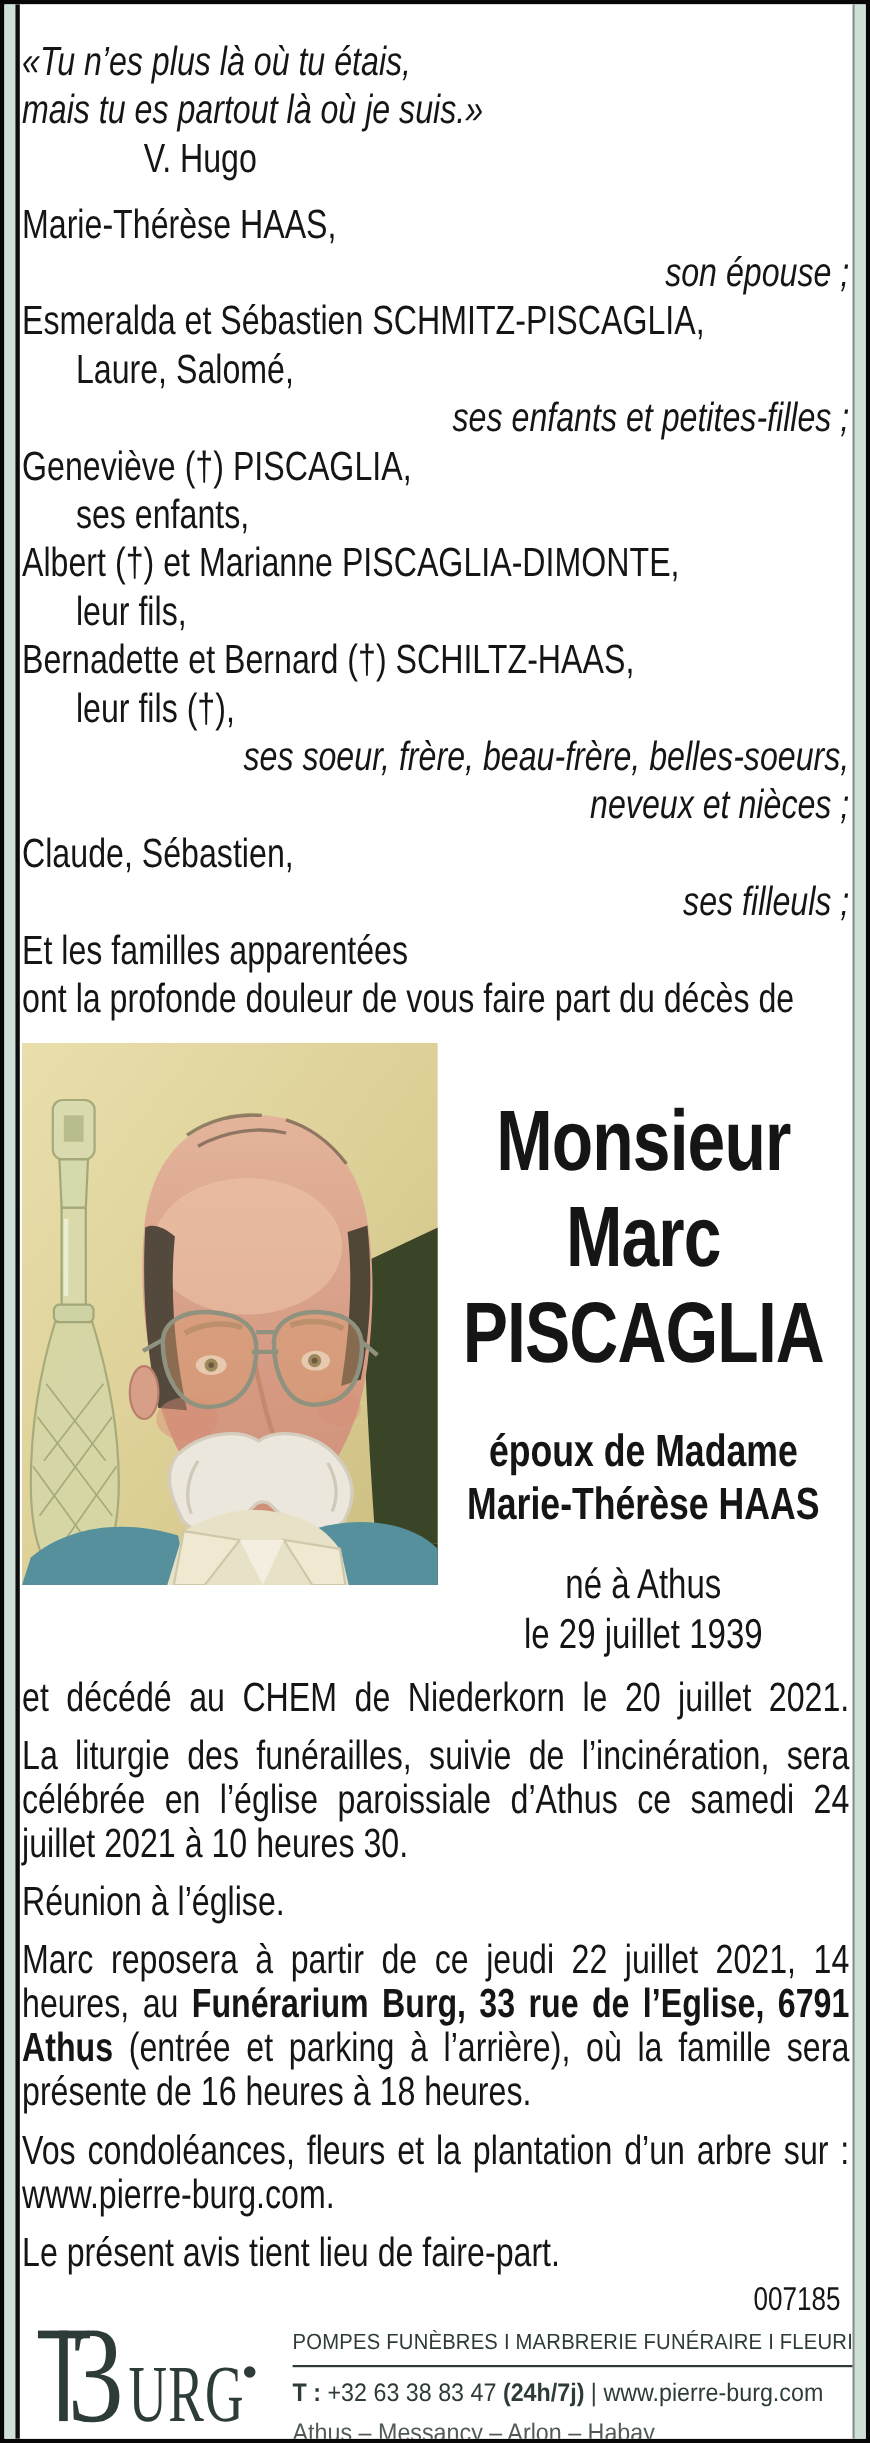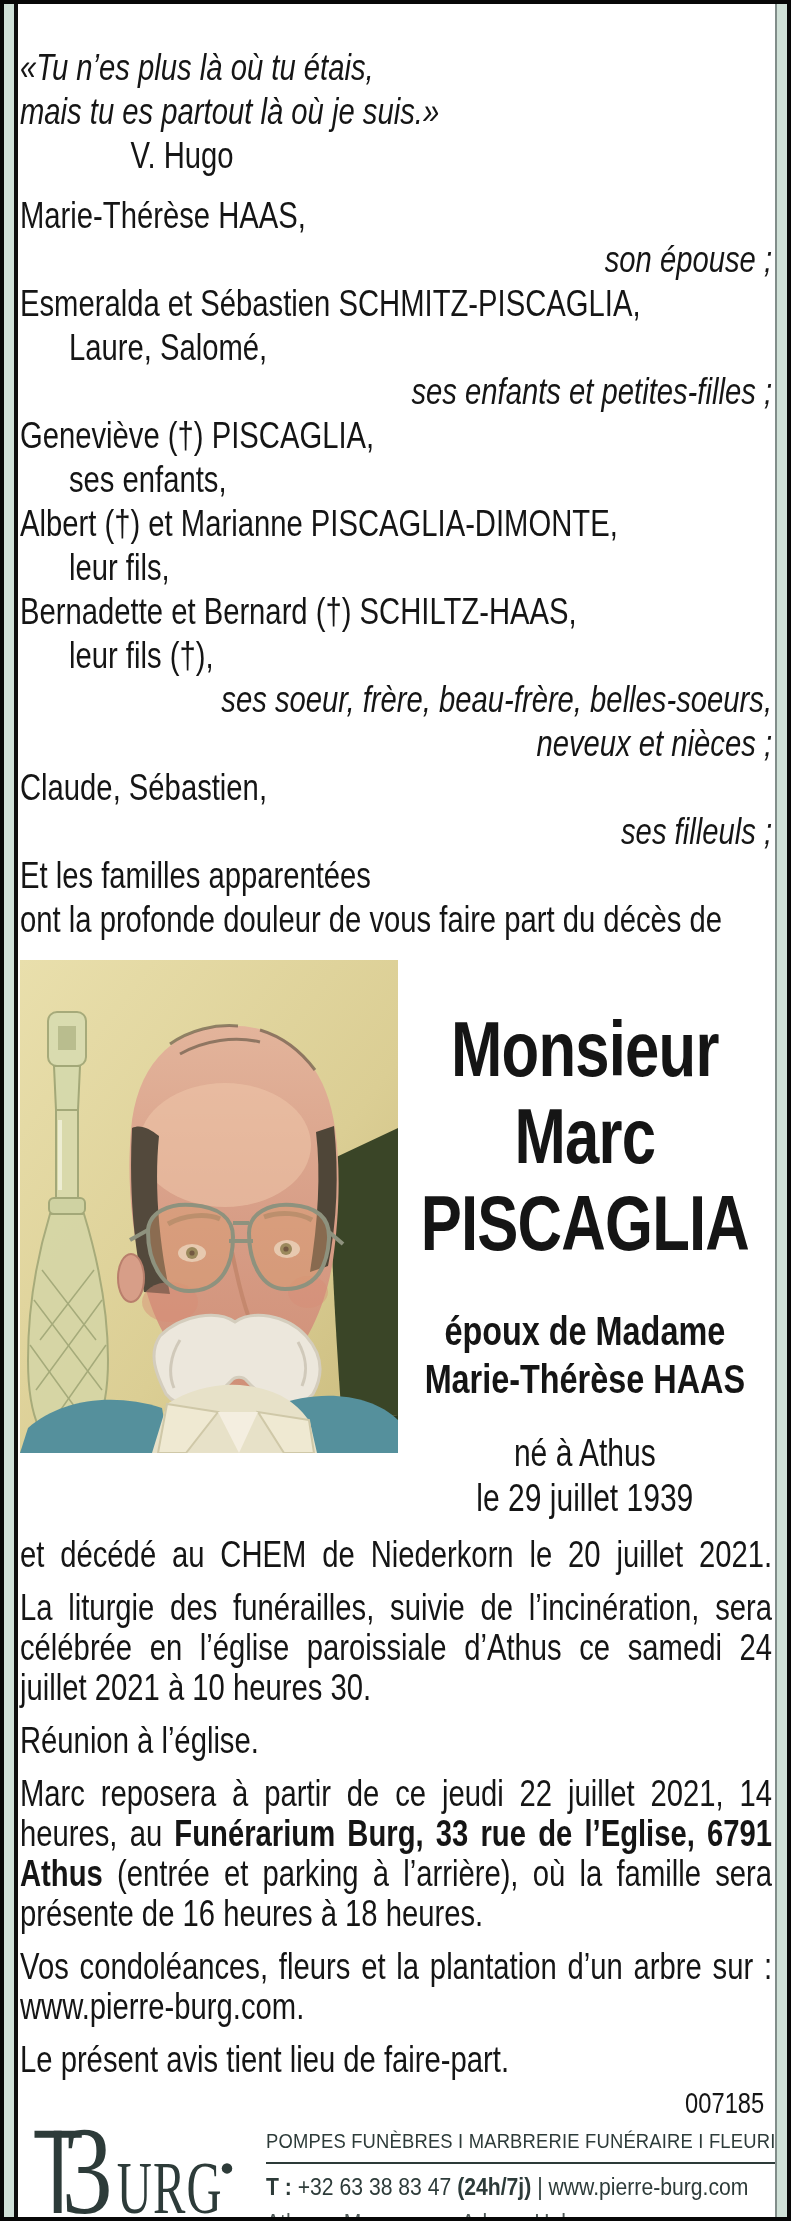--- a/index.html
+++ b/index.html
@@ -2,21 +2,21 @@
 <html><head>
 <meta charset="utf-8">
 <style>
   * { box-sizing: border-box; margin: 0; padding: 0; }
   html, body { width: 791px; height: 2221px; background: #070707; overflow: hidden; }
   body { font-family: "Liberation Sans", sans-serif; color: #151515; }
 
   .frame { width: 791px; height: 2221px; border: 4px solid #070707; display: flex; background: #fff; }
   .mint { width: 10px; background: #cfe0d7; flex: none; }
   .inner { flex: 1; background: #ffffff; border-left: 4px solid #0d0d0d; border-right: 2px solid #818d8a;
-           padding: 12px 3px 0 2px; overflow: hidden; position: relative; }
+           padding: 0 3px 0 2px; overflow: hidden; position: relative; }
 
   
   .cx  { width: 952px; transform: scaleX(0.79); transform-origin: 0 0; }
   .cx-col { width: 473px; transform: scaleX(0.79); transform-origin: 0 0; text-align: center; }
 
   .top-block { margin-top: 30px; font-size: 37px; line-height: 44px; }
   .quote { font-style: italic; }
   .quote-author { font-style: normal; margin-left: 140px; margin-bottom: 16px; }
 
   .fam-left   { text-align: left; }

